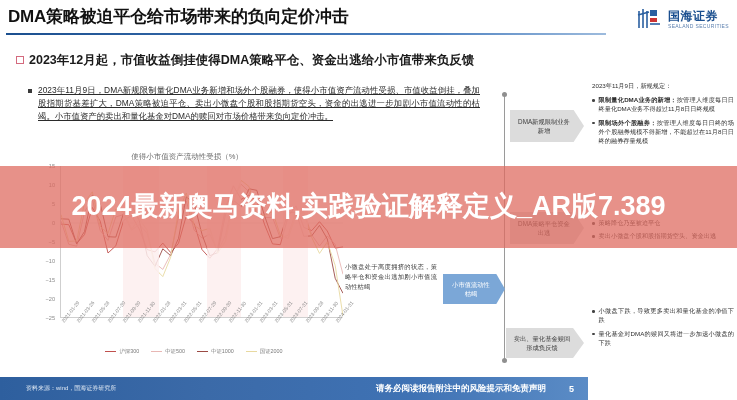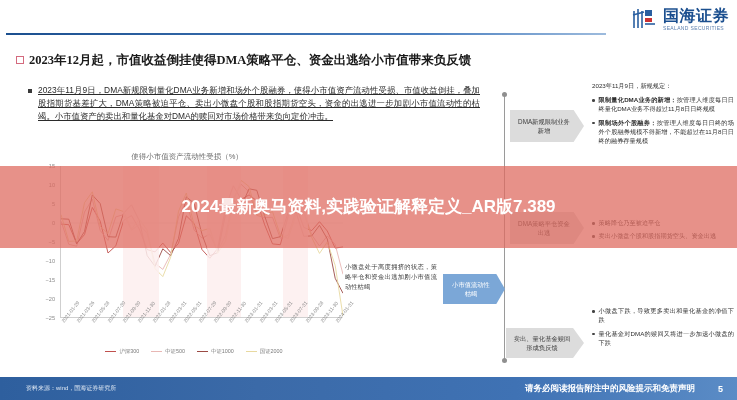--- a/index.html
+++ b/index.html
@@ -27,26 +27,26 @@
   .header-rule {
     position: absolute; left: 6px; top: 33px; width: 600px; height: 2px;
     background: linear-gradient(to right, #1b4f8f 0%, #4a7fc0 70%, #9dbbdd 100%);
   }
   .brand {
     position: absolute; right: 8px; top: 6px;
     display: flex; align-items: center; gap: 5px;
   }
   .brand-mark { width: 27px; height: 26px; position: relative; }
   .brand-text { display: flex; flex-direction: column; line-height: 1; }
-  .brand-cn { font-size: 16px; font-weight: 700; color: #1b4f8f; letter-spacing: 0.5px; }
+  .brand-cn { font-size: 12px; font-weight: 700; color: #1b4f8f; letter-spacing: 0.5px; }
   .brand-en { font-size: 5px; color: #5b7fae; letter-spacing: 0.35px; margin-top: 2px; }
 
   
   .lead-row {
-    position: absolute; left: 16px; top: 52px; display: flex; align-items: flex-start; gap: 5px; font-family: Liberation Serif, serif;
+    position: absolute; left: 16px; top: 52px; display: flex; align-items: flex-start; gap: 5px;
   }
   .lead-marker {
     width: 8px; height: 8px; border: 1.6px solid #d46a7e; background: #ffffff;
     margin-top: 4px; flex: none;
   }
   .lead-text {
     font-size: 12.5px; font-weight: 700; color: #1a1a1a; white-space: nowrap;
   }
 
   
@@ -133,21 +133,21 @@
   .rc-item { display: flex; gap: 4px; align-items: flex-start; margin-bottom: 4px; }
   .rc-dot { width: 2.6px; height: 2.6px; background: #444; border-radius: 50%; margin-top: 4px; flex: none; }
   .rc-text { font-size: 6.2px; line-height: 1.5; color: #2e2e2e; text-align: justify; }
   .rc-strong { font-weight: 700; }
 
   .rc-group-2 { position: absolute; left: 592px; top: 218px; width: 142px; }
   .rc-group-3 { position: absolute; left: 592px; top: 306px; width: 142px; }
 
   
   .footer {
-    position: absolute; left: 0; bottom: 0; width: 737px; height: 23px;
+    position: absolute; left: 0; bottom: 0; width: 588px; height: 23px;
     background: linear-gradient(to right, #2e5f9e 0%, #3b6aa8 35%, #3f72b4 70%, #5b8cc6 100%);
     display: flex; align-items: center;
   }
   .footer-src {
     position: absolute; left: 26px; font-size: 6px; color: #dfe8f3;
   }
   .footer-disc {
     position: absolute; right: 42px; font-size: 8.5px; color: #ffffff; font-weight: 700;
   }
   .footer-page {
@@ -159,30 +159,31 @@
     position: absolute; left: 0; top: 166px; width: 737px; height: 82px;
     background: rgba(223, 106, 96, 0.74);
     z-index: 40;
   }
   .overlay-text {
     position: absolute; left: 0; top: 166px; width: 737px; height: 82px;
     display: flex; align-items: center; justify-content: center;
     z-index: 41; padding: 0 42px;
   }
   .overlay-text span {
-    font-size: 17px; font-weight: 700; color: #ffffff; line-height: 1.25;
+    font-size: 27px; font-weight: 700; color: #ffffff; line-height: 1.25;
     text-align: left; word-break: break-all;
   }
 </style>
 </head>
 <body>
 
 <div id="page">
 
   <div class="slide-header">
+    <div class="slide-title">DMA策略被迫平仓给市场带来的负向定价冲击</div>
     <div class="header-rule"></div>
     <div class="brand">
       <span class="brand-mark">
         <svg width="27" height="26" viewBox="0 0 27 26">
           <g stroke="#2a5fa0" stroke-width="1.6" fill="none">
             <path d="M3 5 L3 22"></path>
               <path d="M7 3 L7 22"></path>
               <path d="M11 5 L11 22"></path>
           </g>
           <path d="M2 9 L13 6" stroke="#2a5fa0" stroke-width="1.6" fill="none"></path>

